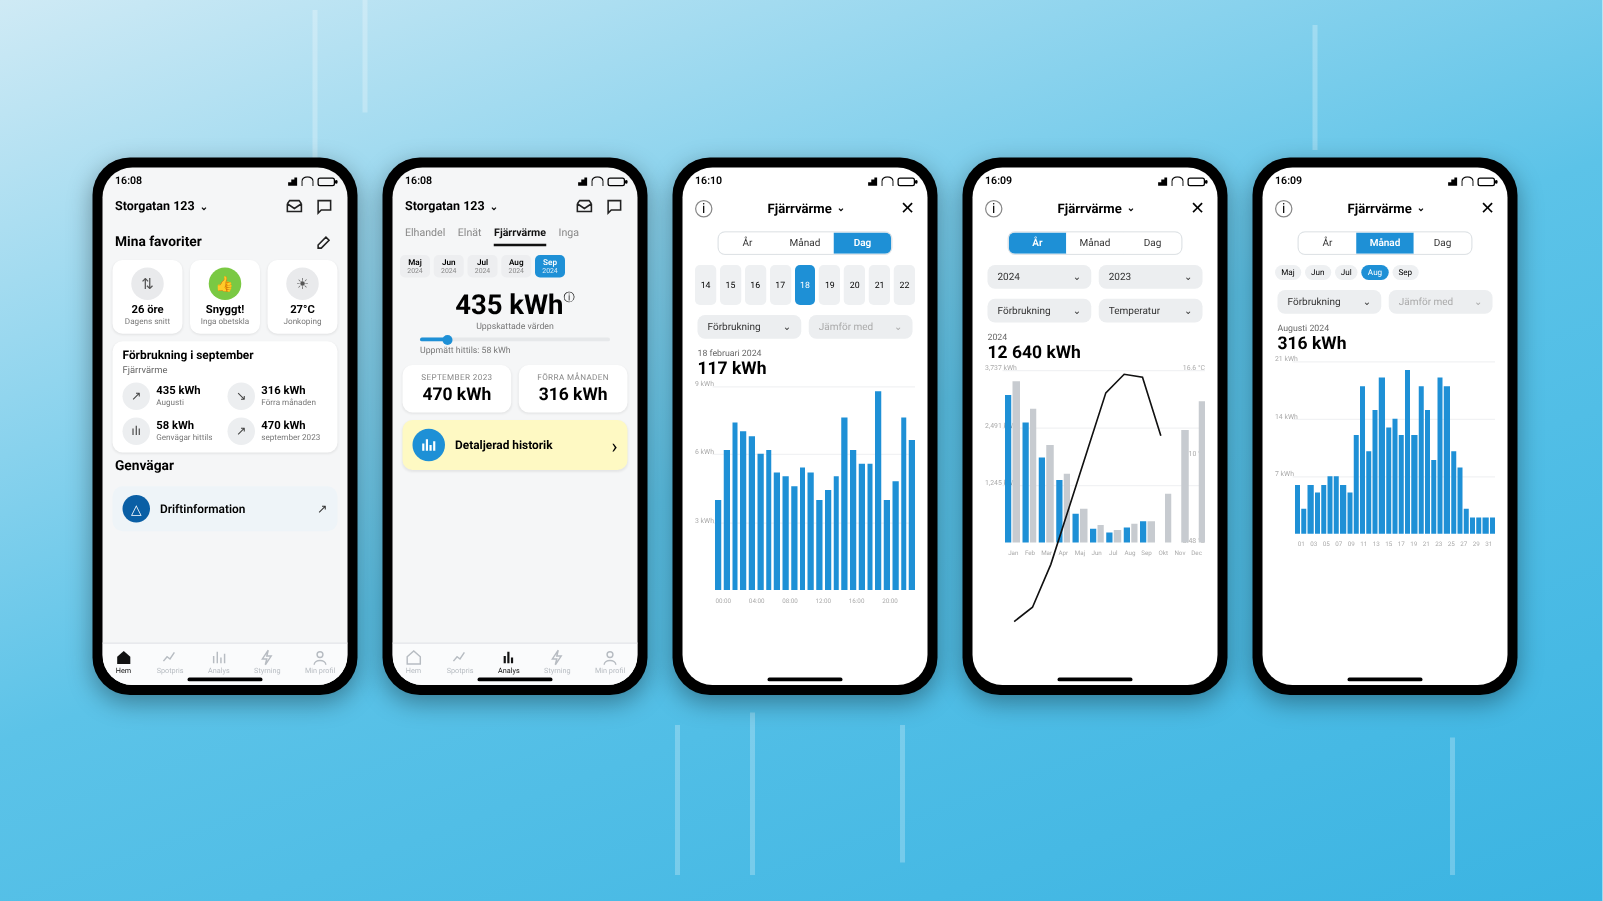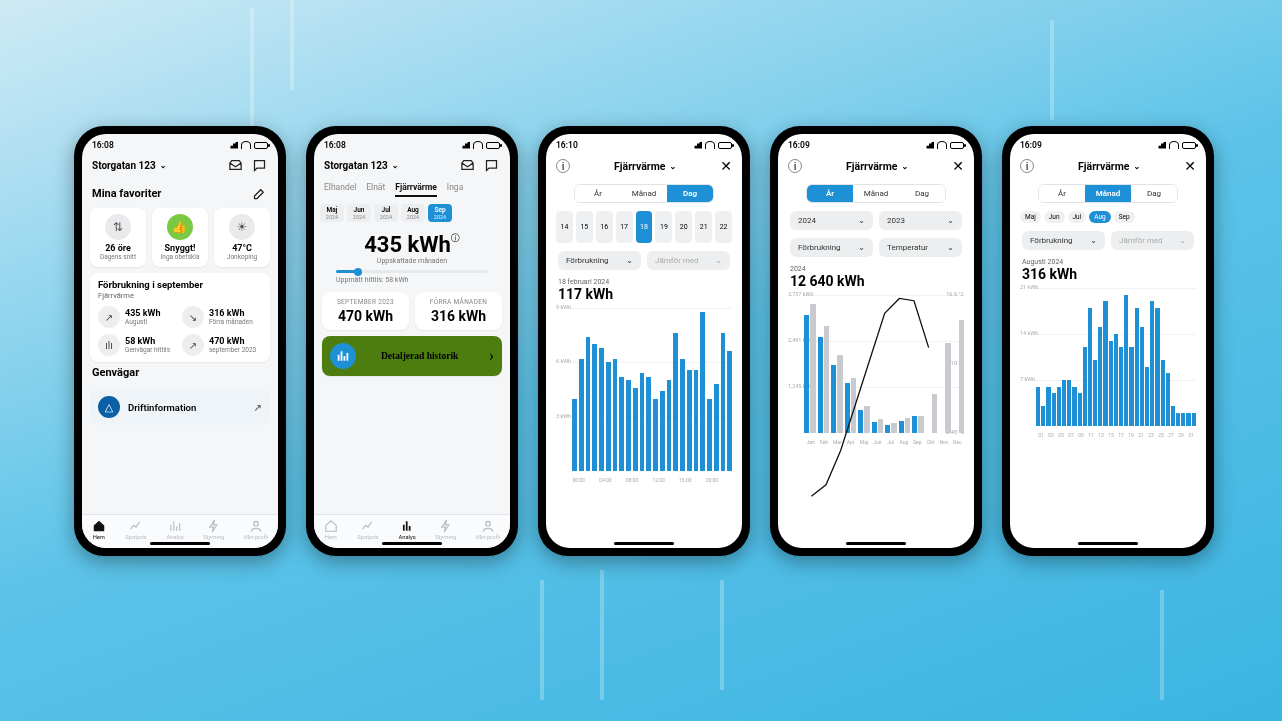--- a/index.html
+++ b/index.html
@@ -86,21 +86,21 @@
   .big{font-size:22px;font-weight:700;text-align:center;margin-top:6px;}
   .big sup{font-size:9px;font-weight:400;vertical-align:top;}
   .small{font-size:7px;color:#777;text-align:center;}
   .prog{height:3px;background:#e6e8ea;border-radius:2px;margin:5px 22px 3px;position:relative;}
   .prog .fill{position:absolute;left:0;top:0;height:100%;background:#1e90d6;border-radius:2px;}
   .prog .knob{position:absolute;top:-2.5px;width:8px;height:8px;border-radius:50%;background:#1e90d6;}
   .split{display:flex;gap:6px;margin:8px 8px 0;}
   .split .half{flex:1;background:#fff;border-radius:8px;padding:6px;text-align:center;box-shadow:0 1px 2px rgba(0,0,0,.07);}
   .split .half .hl{font-size:6.5px;color:#888;letter-spacing:.3px;}
   .split .half .hv{font-size:14px;font-weight:700;margin-top:2px;}
-  .detrow{display:flex;align-items:center;gap:25px;background:#4d7c0f;border-radius:8px;margin:6px 8px 0;padding:7px 8px;box-shadow:0 1px 2px rgba(0,0,0,.07);font-family:Liberation Serif, serif;}
+  .detrow{display:flex;align-items:center;gap:8px;background:#fef9c3;border-radius:8px;margin:6px 8px 0;padding:7px 8px;box-shadow:0 1px 2px rgba(0,0,0,.07);}
   .detrow .ic{width:26px;height:26px;border-radius:50%;background:#1e90d6;color:#fff;display:flex;align-items:center;justify-content:center;}
   .detrow .t{font-size:9.5px;font-weight:700;flex:1;}
 
   
   .mhead{display:flex;align-items:center;justify-content:space-between;padding:6px 10px;}
   .mhead .title{font-weight:700;font-size:10.5px;display:flex;gap:4px;align-items:center;}
   .mhead .close{font-size:14px;}
   .mhead .info{font-size:11px;border:1px solid #888;border-radius:50%;width:14px;height:14px;display:flex;align-items:center;justify-content:center;}
 
   .seg{display:flex;margin:4px 28px;border-radius:6px;overflow:hidden;border:1px solid #dfe3e6;}
@@ -193,21 +193,21 @@
             <div class="v">26 öre</div>
             <div class="l">Dagens snitt</div>
           </div>
       <div class="fav-card">
             <div class="circ green">👍</div>
             <div class="v">Snyggt!</div>
             <div class="l">Inga obetskla</div>
           </div>
       <div class="fav-card">
             <div class="circ gray">☀</div>
-            <div class="v">47°C</div>
+            <div class="v">27°C</div>
             <div class="l">Jonkoping</div>
           </div>
     </div>
     <div class="card">
       <h4>Förbrukning i september</h4>
       <div class="sub">Fjärrvärme</div>
       <div class="grid2">
         <div class="stat">
               <div class="ic">↗</div>
               <div>
@@ -333,21 +333,21 @@
       <div class="mchip">
             <div class="m">Aug</div>
             <div class="y">2024</div>
           </div>
       <div class="mchip active">
             <div class="m">Sep</div>
             <div class="y">2024</div>
           </div>
     </div>
     <div class="big"><span>435 kWh</span><sup>ⓘ</sup></div>
-    <div class="small">Uppskattade månaden</div>
+    <div class="small">Uppskattade värden</div>
     <div class="prog">
           <div class="fill" style="width:14%"></div>
           <div class="knob" style="left:12%"></div>
         </div>
     <div class="small" style="text-align:left;padding-left:22px">Uppmätt hittils: 58 kWh</div>
     <div class="split">
       <div class="half">
             <div class="hl">SEPTEMBER 2023</div>
             <div class="hv">470 kWh</div>
           </div>

